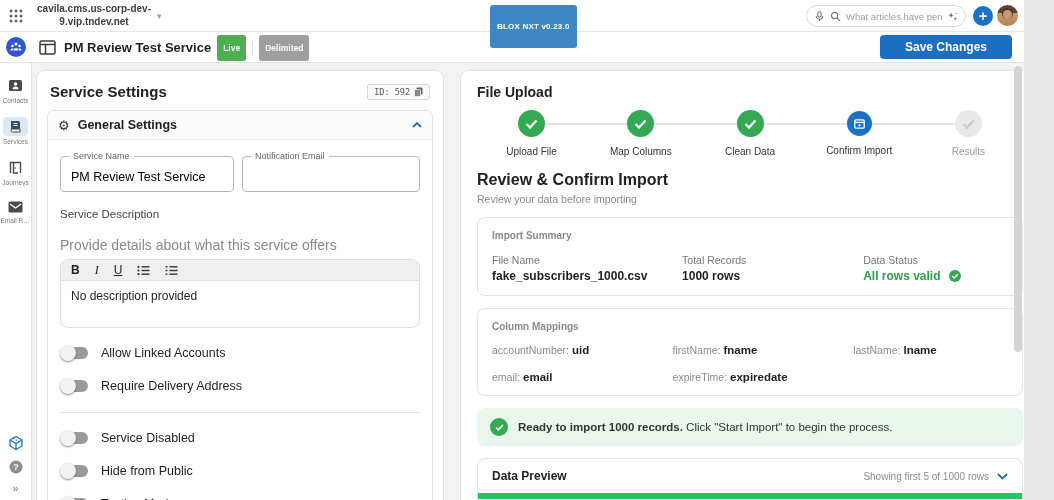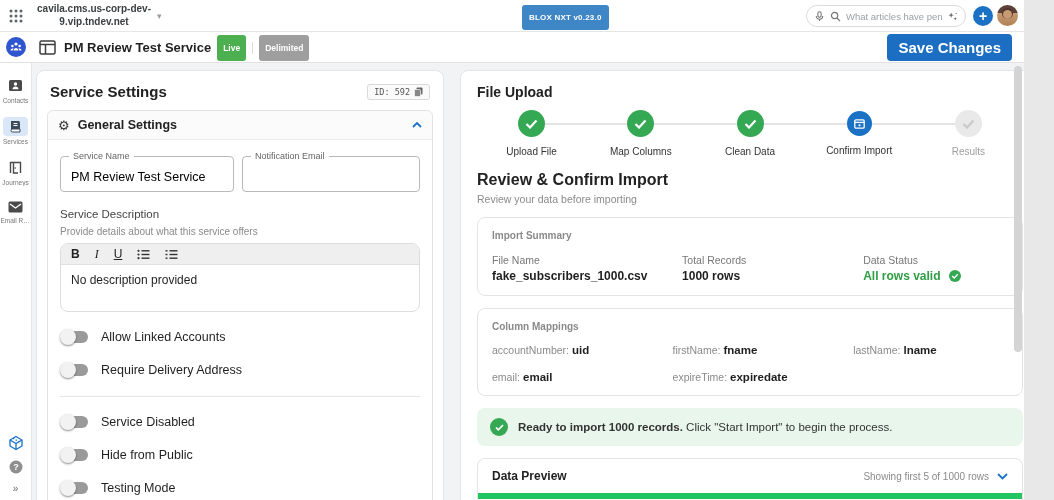--- a/index.html
+++ b/index.html
@@ -7,21 +7,21 @@
   body { font-family:"Liberation Sans", sans-serif; }
   .app { position:relative; width:1024px; height:500px; overflow:hidden; background:#f2f3f4; font-size:12px; color:#222; }
 
   
   .topbar { position:absolute; top:0; left:0; right:0; height:32px; background:#fff; border-bottom:1px solid #e6e6e6; display:flex; align-items:center; z-index:5; }
   .apps-btn { margin-left:9px; display:flex; cursor:pointer; }
   .site-sel { display:flex; align-items:center; margin-left:10px; cursor:pointer; }
   .site-name { width:122px; text-align:center; font-size:10px; font-weight:700; color:#3c4043; line-height:1.25; }
   .site-name span { display:block; }
   .chev-gray { color:#9aa0a6; font-size:9px; margin-left:2px; }
-  .ver-badge { position:absolute; left:522px; top:5px; background:#3f86c6; color:#fff; font-size:8px; font-weight:700; padding:8px 7px; border-radius:3px; letter-spacing:.2px; }
+  .ver-badge { position:absolute; left:490px; top:5px; background:#3f86c6; color:#fff; font-size:8px; font-weight:700; padding:17px 7px; border-radius:3px; letter-spacing:.2px; }
   .search-pill { position:absolute; right:58px; top:5px; width:160px; height:22px; border:1px solid #dadce0; border-radius:12px; display:flex; align-items:center; padding:0 7px; gap:5px; background:#fff; }
   .search-pill input { flex:1; min-width:0; border:none; outline:none; font-size:9.5px; color:#444; font-family:"Liberation Sans", sans-serif; }
   .search-pill input::placeholder { color:#9aa0a6; }
   .plus-btn { position:absolute; right:31px; top:6px; width:20px; height:20px; border-radius:50%; background:#1b72c4; color:#fff; display:flex; align-items:center; justify-content:center; font-size:14px; font-weight:700; cursor:pointer; line-height:1; }
   .avatar { position:absolute; right:6px; top:5px; width:21px; height:21px; border-radius:50%; background:linear-gradient(180deg,#5d4037 0%,#5d4037 38%,#c79b72 38%,#b08155 100%); overflow:hidden; cursor:pointer; }
   .avatar::after { content:""; position:absolute; left:6px; top:5px; width:9px; height:9px; border-radius:50%; background:#c79b72; box-shadow:0 -1px 0 1px #4e342e; }
 
   
   .header2 { position:absolute; top:32px; left:0; right:0; height:31px; background:#fff; border-bottom:1px solid #e2e2e2; display:flex; align-items:center; z-index:4; }
   .logo-wrap { width:32px; display:flex; justify-content:center; }
@@ -29,21 +29,21 @@
   .page-icon { margin-left:7px; display:flex; }
   .head-text { margin-left:8px; display:flex; flex-direction:column; justify-content:center; }
   .crumbs { font-size:9px; color:#8b8b8b; display:flex; gap:4px; align-items:center; }
   .crumbs .lnk { cursor:pointer; }
   .title-row { display:flex; align-items:center; gap:6px; margin-top:1px; }
   .page-title { font-size:13px; font-weight:700; color:#1f1f1f; }
   .badge { color:#fff; font-size:8.5px; font-weight:700; padding:8px 6px; border-radius:3px; }
   .badge.live { background:#4caf50; }
   .badge.delim { background:#9e9e9e; }
   .vdiv { width:1px; height:12px; background:#ddd; }
-  .save-btn { margin-left:auto; margin-right:12px; background:#1b6ec2; color:#fff; border:none; border-radius:4px; font-size:15px; font-weight:700; padding:5px 11px; cursor:pointer; font-family:"Liberation Sans", sans-serif; }
+  .save-btn { margin-left:auto; margin-right:12px; background:#1b6ec2; color:#fff; border:none; border-radius:4px; font-size:12px; font-weight:700; padding:5px 25px; cursor:pointer; font-family:"Liberation Sans", sans-serif; }
 
   
   .rail { position:absolute; top:63px; left:0; bottom:0; width:32px; background:#fff; border-right:1px solid #e4e4e4; display:flex; flex-direction:column; align-items:center; z-index:3; }
   .rail-item { margin-top:13px; display:flex; flex-direction:column; align-items:center; cursor:pointer; width:32px; }
   .rail-item .ic { display:flex; padding:2px 5px; border-radius:4px; }
   .rail-item.active .ic { background:#d9e7f6; }
   .rail-item .lb { font-size:6.5px; color:#777; margin-top:2px; max-width:30px; overflow:hidden; white-space:nowrap; text-overflow:ellipsis; }
   .rail-bottom { margin-top:auto; display:flex; flex-direction:column; align-items:center; gap:9px; padding-bottom:6px; }
   .rail-bottom .b { cursor:pointer; display:flex; }
   .dbl-arrow { font-size:10px; color:#666; }
@@ -64,21 +64,21 @@
   .acc-head .chev { margin-left:auto; display:flex; }
   .gear-glyph { font-size:13px; color:#333; line-height:1; }
   .acc-body { padding:16px 12px 6px; }
   .fields-row { display:flex; gap:8px; }
   .field { position:relative; border:1px solid #b9b9b9; border-radius:4px; height:36px; background:#fff; }
   .field label { position:absolute; top:-6px; left:8px; background:#fff; padding:0 4px; font-size:9px; color:#666; }
   .field input { border:none; outline:none; width:100%; height:100%; padding:10px 10px 4px; font-size:12.5px; font-family:"Liberation Sans", sans-serif; background:transparent; }
   .f-name { flex:0 0 174px; }
   .f-email { flex:1; }
   .desc-label { margin-top:16px; font-size:11.5px; color:#444; }
-  .desc-helper { margin-top:6px; font-size:10px; color:#8a8a8a; }
+  .desc-helper { margin-top:17px; font-size:14px; color:#8a8a8a; }
   .editor { margin-top:6px; border:1px solid #ddd; border-radius:8px; overflow:hidden; }
   .ed-toolbar { background:#efefef; border-bottom:1px solid #e0e0e0; padding:4px 10px; display:flex; align-items:center; gap:15px; }
   .ed-btn { font-size:12px; color:#222; cursor:pointer; line-height:1; }
   .ed-btn.b { font-weight:700; }
   .ed-btn.i { font-style:italic; font-family:"Liberation Serif", serif; }
   .ed-btn.u { text-decoration:underline; }
   .ed-content { min-height:46px; padding:8px 10px; font-size:12px; color:#1f1f1f; cursor:text; }
   .toggles { margin-top:18px; }
   .tog-row { display:flex; align-items:center; gap:13px; margin:0 2px 19px; cursor:pointer; }
   .switch { width:26px; height:12px; border-radius:7px; background:#9a9a9a; position:relative; flex:0 0 26px; }

